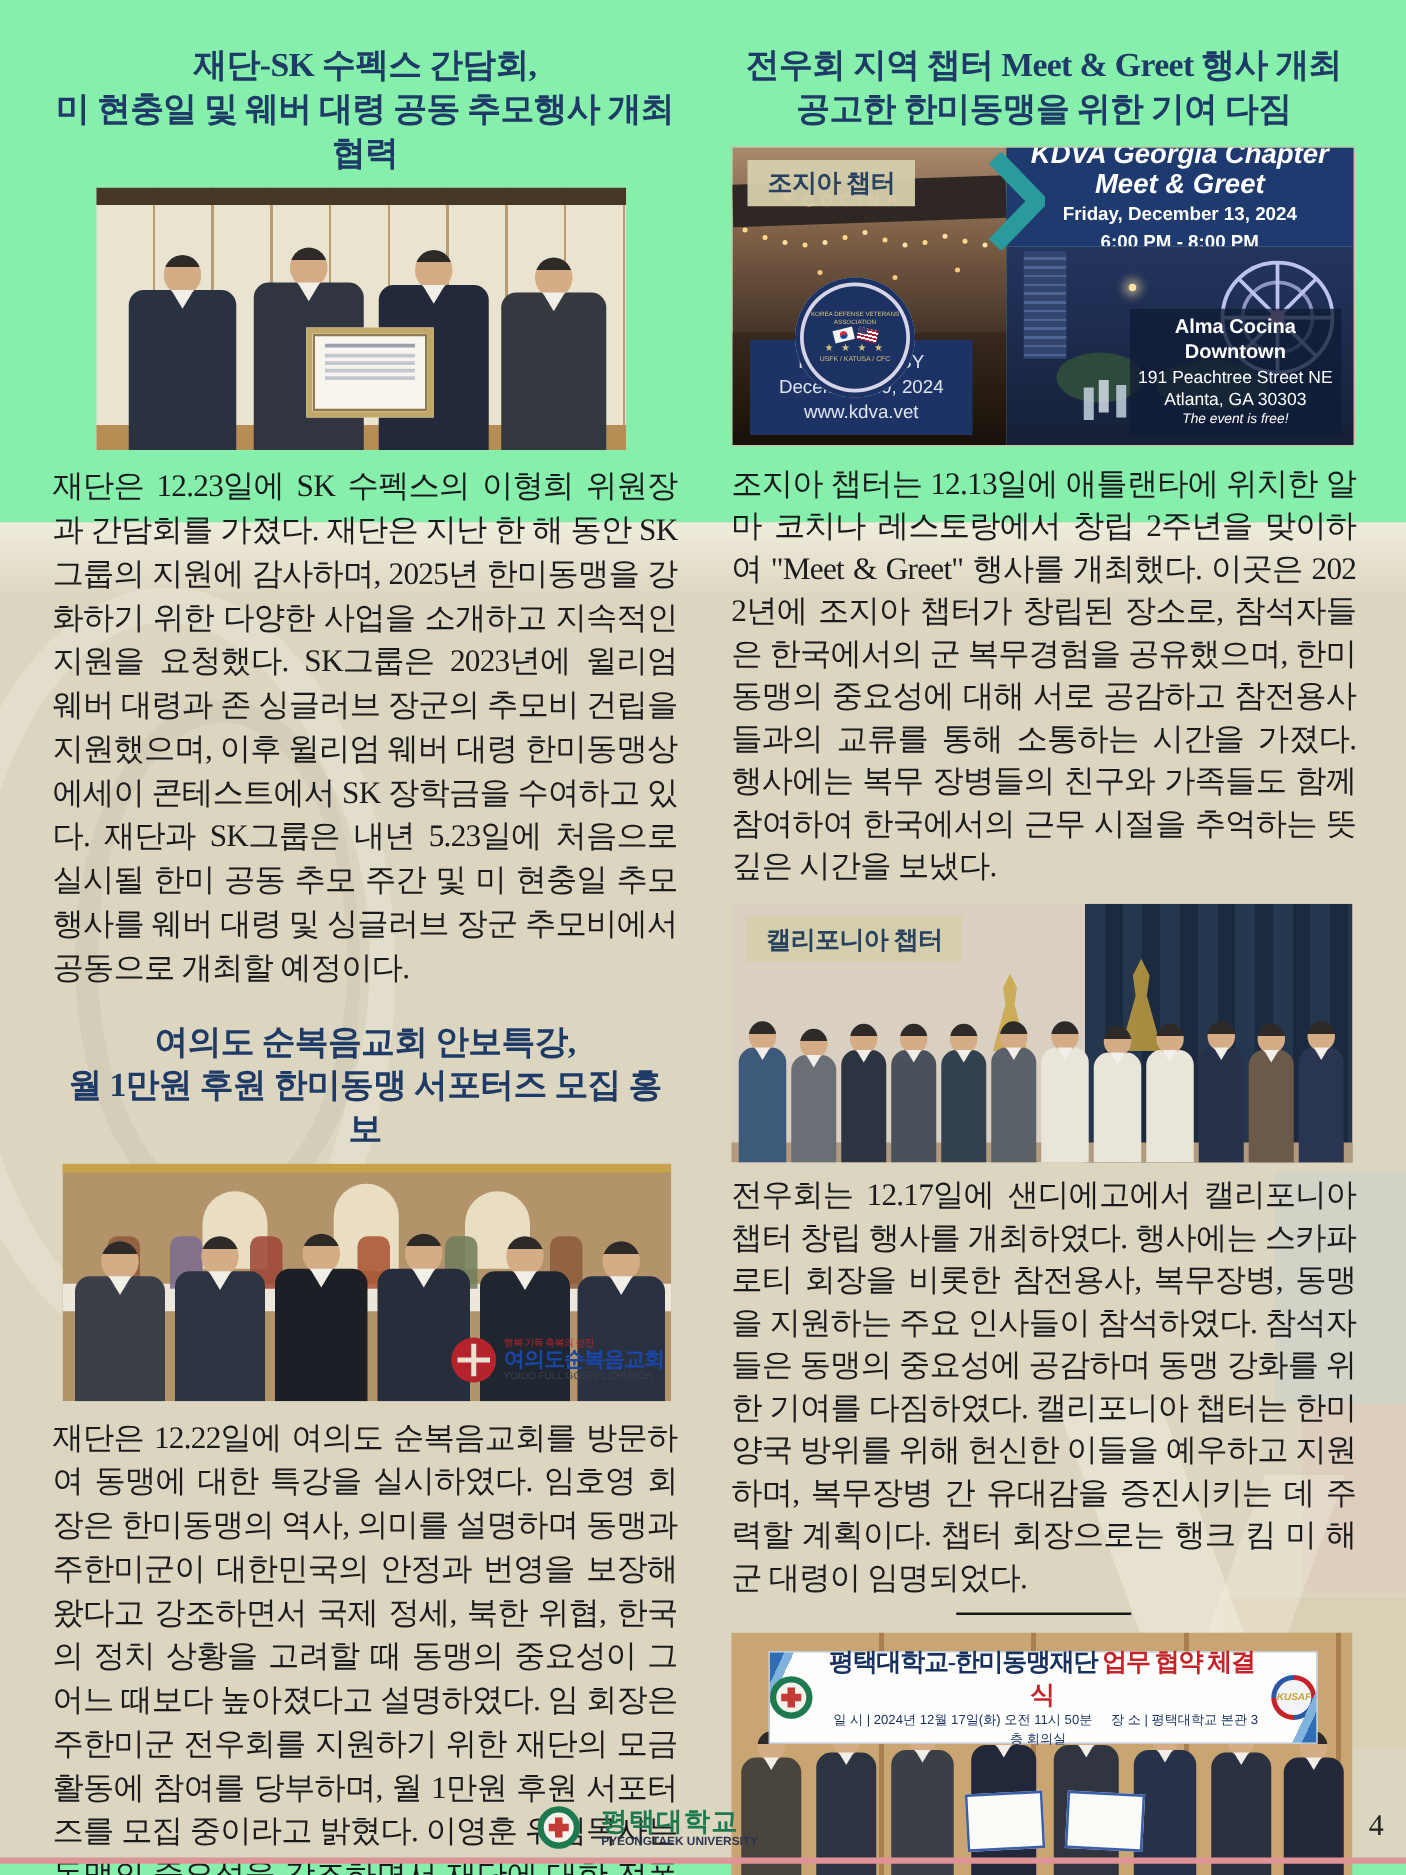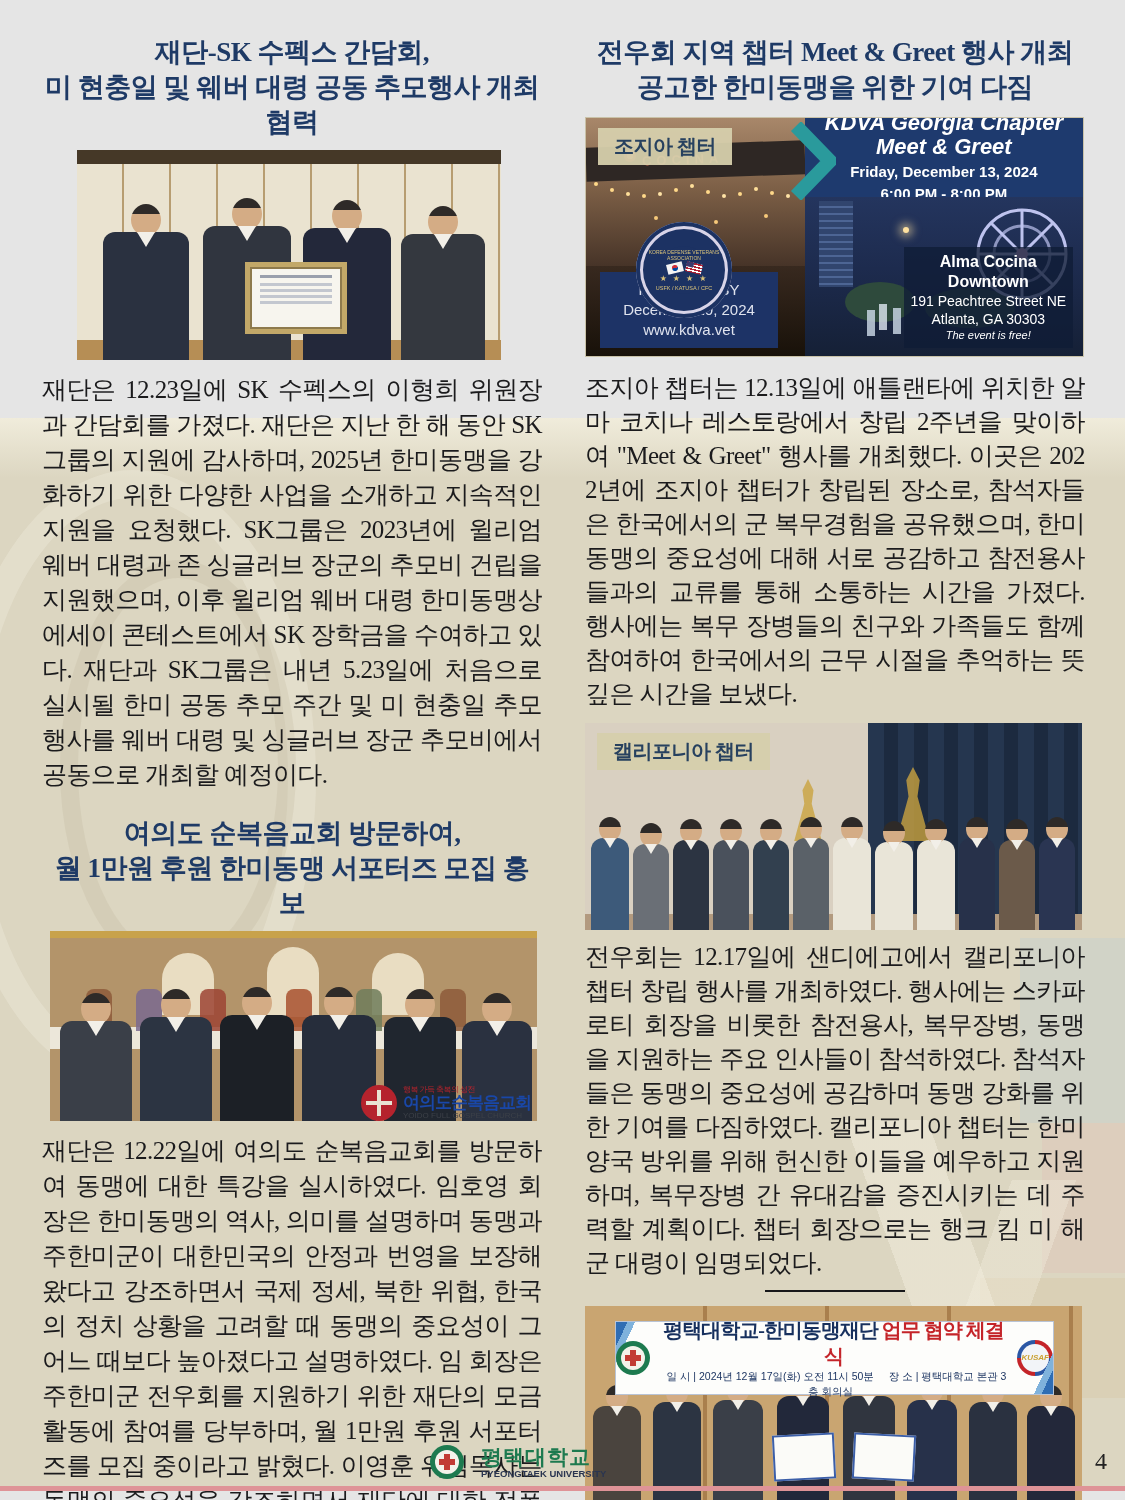--- a/index.html
+++ b/index.html
@@ -1,16 +1,16 @@
 <!DOCTYPE html>
 <html><head>
 <meta charset="utf-8">
 <style>
   html,body{margin:0;padding:0;}
-  .page{position:relative;width:1125px;height:1500px;background:#e5e5e5;overflow:hidden;
+  .page{position:relative;width:1125px;height:1500px;background:#86efac;overflow:hidden;
         font-family:"Liberation Serif", serif;}
   
   .wm-band{position:absolute;left:0;top:418px;width:1125px;height:1068px;background:#dcd6c1;}
   .wm-band::before{content:"";position:absolute;left:0;top:0;width:100%;height:60px;
         background:linear-gradient(#f0ecdb,#dcd6c1);}
   .wm-circle1{position:absolute;left:-50px;top:470px;width:310px;height:560px;border-radius:50%;
         border:28px solid rgba(246,242,229,0.30);}
   .wm-circle2{position:absolute;left:60px;top:560px;width:200px;height:380px;border-radius:50%;
         border:18px solid rgba(176,166,136,0.18);}
   .wm-patch-blue{position:absolute;left:1020px;top:520px;width:105px;height:185px;background:rgba(188,205,212,0.35);}
@@ -54,21 +54,21 @@
   
   .sk-logo{position:absolute;left:405px;top:130px;width:110px;height:84px;z-index:5;}
   .sk-text{position:absolute;left:2px;bottom:0;font-family:"Liberation Sans",sans-serif;
         font-weight:bold;font-size:36px;color:#ea0029;letter-spacing:-1px;}
   
   .photo2{width:487px;height:190px;margin:0 0 12px 8px;}
   .p2-paint{position:absolute;inset:0;background:#b3946a;border-top:7px solid #c8a24b;}
   .p2-table{position:absolute;left:0;top:96px;width:100%;height:22px;background:#ece7da;}
   .p2-window{position:absolute;top:22px;width:52px;height:62px;background:#e9ddc2;border-radius:26px 26px 0 0;}
   .p2-fig{position:absolute;top:58px;width:26px;height:42px;border-radius:8px 8px 0 0;opacity:.85;}
-  .church-logo{position:absolute;right:6px;bottom:0;display:flex;align-items:flex-end;gap:6px;z-index:4;}
+  .church-logo{position:absolute;right:6px;bottom:15px;display:flex;align-items:flex-end;gap:6px;z-index:4;}
   .church-seal{width:36px;height:36px;border-radius:50%;background:#b5232d;position:relative;}
   .church-seal::before{content:"";position:absolute;left:16px;top:5px;width:4px;height:26px;background:#e9e2d2;}
   .church-seal::after{content:"";position:absolute;left:5px;top:16px;width:26px;height:4px;background:#e9e2d2;}
   .church-kr{font-weight:bold;font-size:17px;color:#1947a8;letter-spacing:-1px;line-height:17px;}
   .church-sub{font-size:8px;color:#b5232d;line-height:9px;letter-spacing:-0.5px;}
   .church-en{font-family:"Liberation Sans",sans-serif;font-size:8px;font-weight:normal;color:#3c4048;line-height:10px;}
   
   .photo-ca{width:497px;height:207px;margin:0 0 10px 0;}
   .ca-wall{position:absolute;inset:0;background:#d9d0c1;}
   .ca-curtain{position:absolute;right:0;top:0;width:43%;height:100%;
@@ -199,21 +199,21 @@
         <div class="person" style="left:126px;width:88px;height:134px;background:#30353f;"></div>
         <div class="person" style="left:226px;width:88px;height:132px;background:#23283a;"></div>
         <div class="person" style="left:324px;width:84px;height:126px;background:#34383f;"></div>
         <div class="p1-cert"></div>
       </div>
     </div>
 
     <p class="body-text">재단은 12.23일에 SK 수펙스의 이형희 위원장과 간담회를 가졌다. 재단은 지난 한 해 동안 SK그룹의 지원에 감사하며, 2025년 한미동맹을 강화하기 위한 다양한 사업을 소개하고 지속적인 지원을 요청했다. SK그룹은 2023년에 윌리엄 웨버 대령과 존 싱글러브 장군의 추모비 건립을 지원했으며, 이후 윌리엄 웨버 대령 한미동맹상 에세이 콘테스트에서 SK 장학금을 수여하고 있다. 재단과 SK그룹은 내년 5.23일에 처음으로 실시될 한미 공동 추모 주간 및 미 현충일 추모행사를 웨버 대령 및 싱글러브 장군 추모비에서 공동으로 개최할 예정이다.</p>
 
     <h2 class="sec-title" style="margin-top:24px;margin-bottom:10px;">
-      <span>여의도 순복음교회 방문하여,</span><br>
+      <span>여의도 순복음교회 안보특강,</span><br>
       <span>월 1만원 후원 한미동맹 서포터즈 모집 홍보</span>
     </h2>
 
     <div class="photo photo2">
       <div class="photo-clip">
         <div class="p2-paint"></div>
         <div class="p2-window" style="left:112px;"></div>
         <div class="p2-window" style="left:217px;top:16px;height:70px;"></div>
         <div class="p2-window" style="left:322px;"></div>
         <div class="p2-table"></div>

